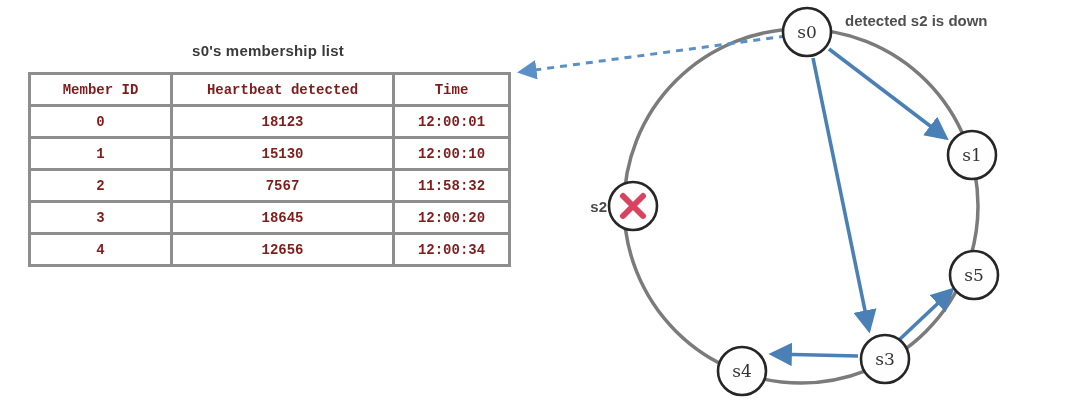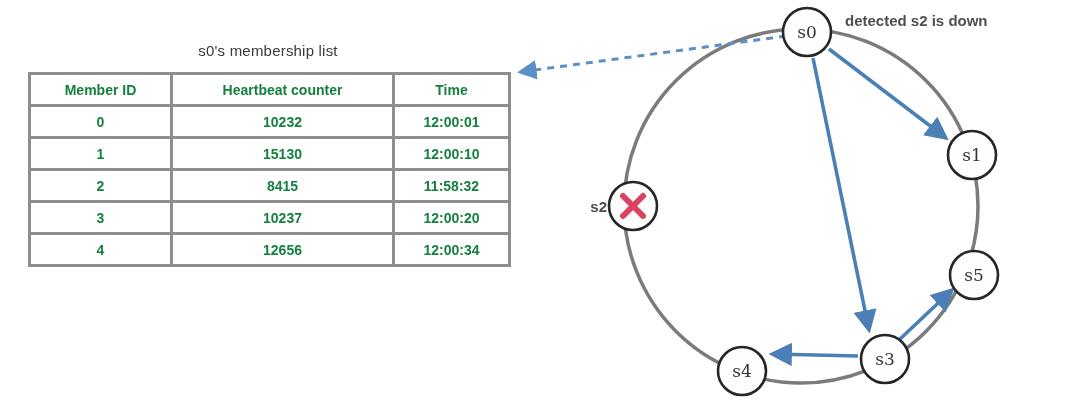--- a/index.html
+++ b/index.html
@@ -2,31 +2,31 @@
 <html><head>
 <meta charset="utf-8">
 <style>
   html,body { margin:0; padding:0; background:#ffffff; }
   .canvas {
     position:relative; width:1080px; height:400px; background:#ffffff;
     font-family:"Liberation Sans", sans-serif; overflow:hidden;
   }
   .list-title {
     position:absolute; left:28px; top:42px; width:480px;
-    text-align:center; font-size:15px; font-weight:normal; color:#3a3a3a;
+    text-align:center; font-size:15px; font-weight:bold; color:#3a3a3a;
     letter-spacing:.2px;
   }
   table.membership {
     position:absolute; left:28px; top:72px; width:480px;
     border-collapse:collapse; table-layout:fixed;
   }
   table.membership th, table.membership td {
     border:3px solid #8e8e8e; text-align:center; padding:0;
-    font-size:14px; font-weight:bold; color:#15803d;
-    font-family:Liberation Sans, sans-serif;
+    font-size:14px; font-weight:bold; color:#7f1d1d;
+    font-family:Liberation Mono, monospace;
   }
   table.membership th { height:29px; }
   table.membership td { height:29px; }
   td.stale { color:#b23b3b; }
   svg.diagram { position:absolute; left:0; top:0; width:1080px; height:400px; }
   .node-circle { fill:#fefefe; stroke:#262626; stroke-width:2.6; }
   .node-label {
     font-family:"DejaVu Serif", serif; font-size:17px; fill:#333333;
     text-anchor:middle;
   }
@@ -48,43 +48,43 @@
 
   <table class="membership">
     <colgroup>
         <col style="width:142px">
         <col style="width:222px">
         <col style="width:116px">
       </colgroup>
     <thead>
       <tr>
         <th>Member ID</th>
-        <th>Heartbeat counter</th>
+        <th>Heartbeat detected</th>
         <th>Time</th>
       </tr>
     </thead>
     <tbody>
       <tr>
         <td>0</td>
-        <td>10232</td>
+        <td>18123</td>
         <td>12:00:01</td>
       </tr>
       <tr>
         <td>1</td>
         <td>15130</td>
         <td>12:00:10</td>
       </tr>
       <tr>
         <td>2</td>
-        <td class="stale">8415</td>
+        <td class="stale">7567</td>
         <td class="stale">11:58:32</td>
       </tr>
       <tr>
         <td>3</td>
-        <td>10237</td>
+        <td>18645</td>
         <td>12:00:20</td>
       </tr>
       <tr>
         <td>4</td>
         <td>12656</td>
         <td>12:00:34</td>
       </tr>
     </tbody>
   </table>
 

